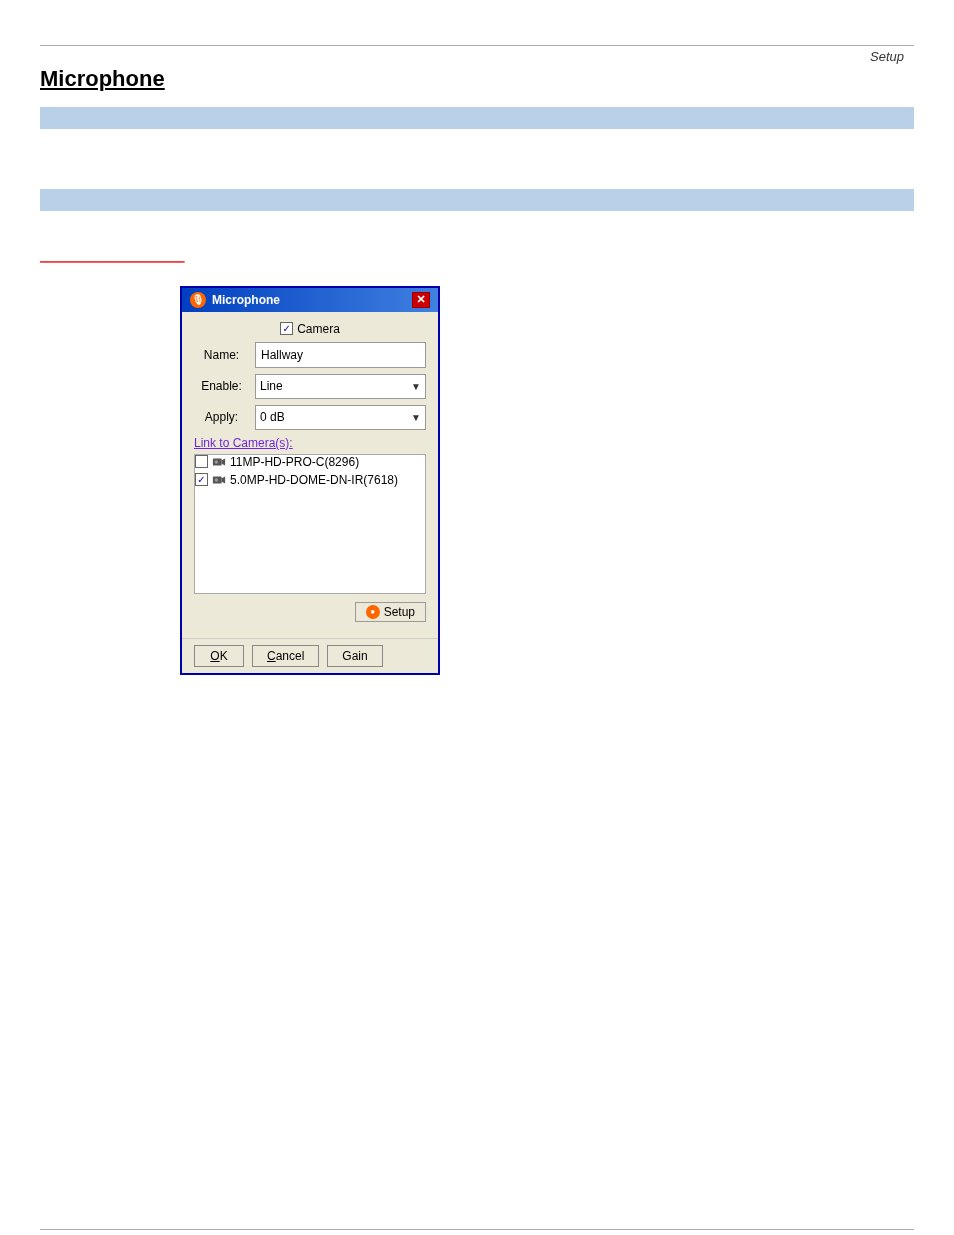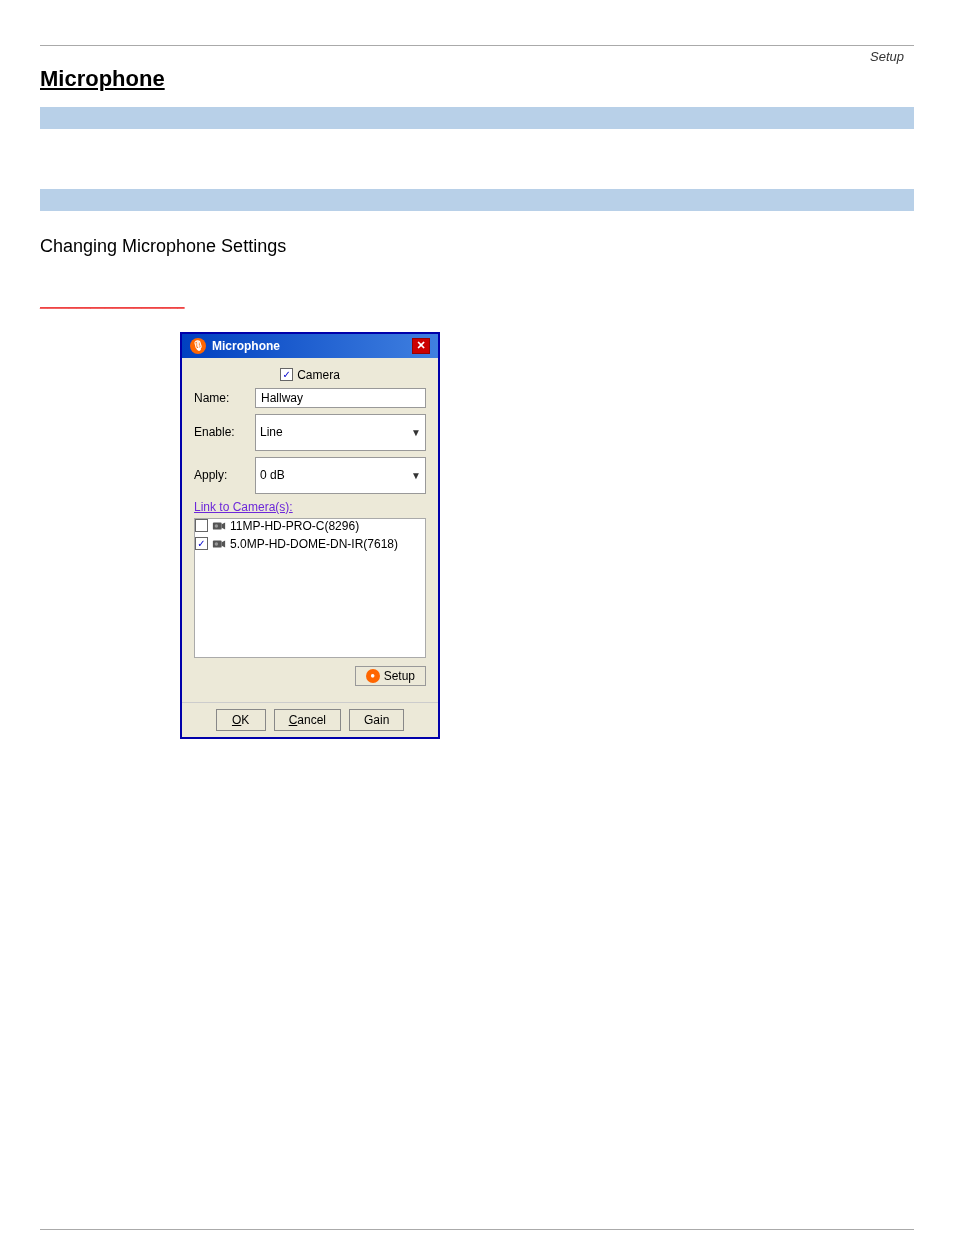--- a/index.html
+++ b/index.html
@@ -133,42 +133,42 @@
     }
 
     .dialog-row {
       display: flex;
       align-items: center;
       margin-bottom: 6px;
     }
 
     .dialog-label {
       width: 55px;
-      text-align: left;
+      text-align: center;
       font-size: 12px;
       color: #000;
       margin-right: 6px;
     }
 
     .dialog-input {
       flex: 1;
       border: 1px solid #999;
       background: white;
       padding: 2px 5px;
       font-size: 12px;
-      height: 20px;
+      height: 26px;
     }
 
     .dialog-select {
       flex: 1;
       border: 1px solid #999;
       background: white;
       padding: 2px 4px;
       font-size: 12px;
-      height: 37px;
+      height: 25px;
       display: flex;
       align-items: center;
       justify-content: space-between;
     }
 
     .select-arrow {
       color: #333;
       font-size: 10px;
     }
 
@@ -261,21 +261,21 @@
       font-size: 8px;
       color: white;
     }
 
     .dialog-footer {
       background: #ece9d8;
       border-top: 1px solid #ccc;
       padding: 6px 12px;
       display: flex;
       align-items: center;
-      justify-content: center;
+      justify-content: flex-start;
       gap: 8px;
     }
 
     .footer-btn {
       background: #ece9d8;
       border: 1px solid #888;
       padding: 3px 14px;
       font-size: 12px;
       cursor: pointer;
       min-width: 50px;
@@ -292,21 +292,20 @@
   <div style="border-top: 1px solid #aaa; margin: 45px 40px 0 40px;"></div>
 
   <div class="page-title">Microphone</div>
 
   <div class="blue-bar"></div>
 
   <div style="height: 60px;"></div>
 
   <div class="blue-bar" style="margin-top:0;"></div>
 
-  <div class="section-heading">Changing Microphone Settings</div>
 
   <div class="body-text">
     <div style="height: 20px;"></div>
     <span class="link-text">____________________</span>
   </div>
 
   <div class="dialog-container">
     <div class="dialog-window">
 
       <div class="dialog-titlebar">

